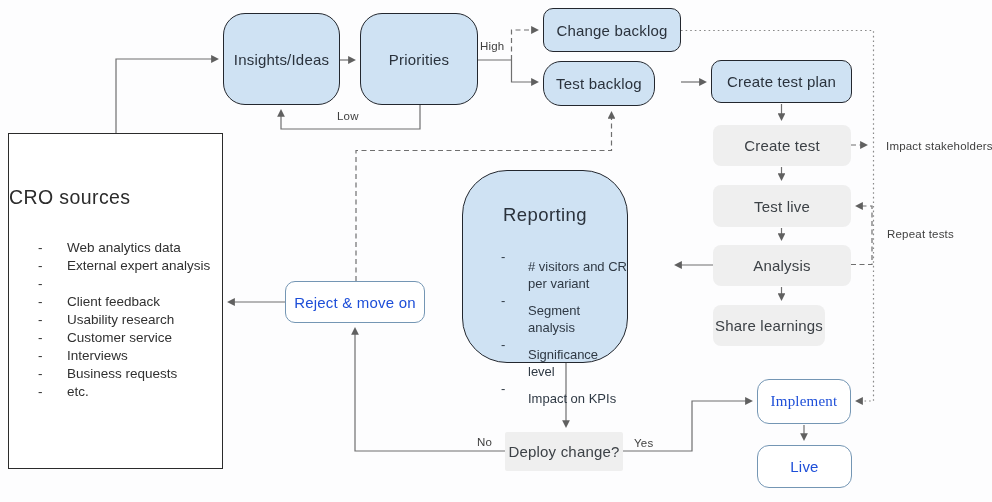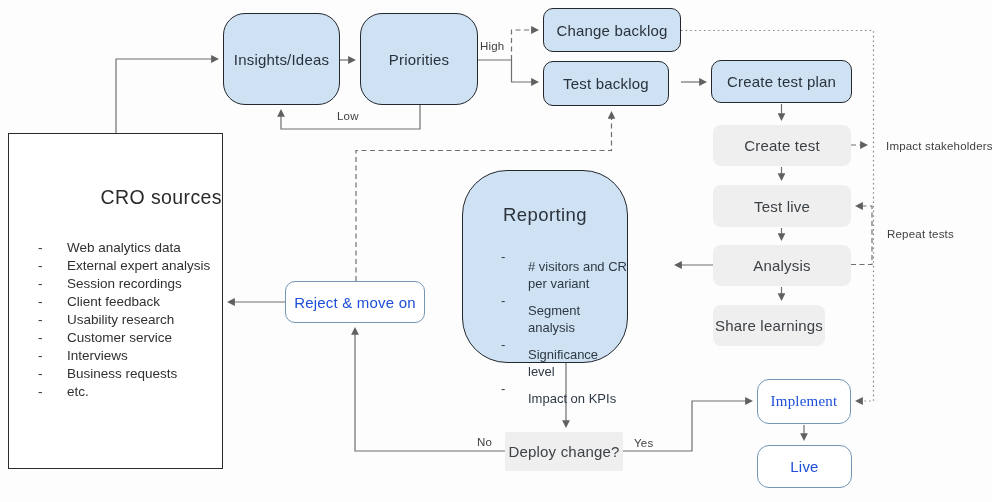--- a/index.html
+++ b/index.html
@@ -14,21 +14,21 @@
         box-sizing:border-box;text-align:center;}
   .node > span{display:block;}
   .blue{background:#cfe2f3;border:1.6px solid #23272e;color:#2a323c;}
   .gray{background:#efefef;border:none;color:#3c4146;}
   .white{background:#ffffff;border:1.6px solid #7496b4;color:#1d4ed8;}
   .lbl13{font-size:15px;letter-spacing:.2px;}
   .edge-label{position:absolute;font-size:11.5px;color:#3f3f3f;letter-spacing:.2px;white-space:nowrap;}
   
   .cro{position:absolute;left:8px;top:133px;width:215px;height:336px;
        background:#fff;border:1.6px solid #2b2b2b;box-sizing:border-box;}
-  .cro-title{margin-top:52px;text-align:right;font-size:19.5px;letter-spacing:.4px;color:#2b2b2b;}
+  .cro-title{margin-top:52px;text-align:left;font-size:19.5px;letter-spacing:.4px;color:#2b2b2b;}
   .dash-list{list-style:none;margin:0;padding:0;}
   .dash-list li{display:flex;font-size:13.5px;line-height:18px;color:#303030;}
   .cro .dash-list{margin-top:30px;padding-left:29px;}
   .cro .dash-list .dash{width:29px;flex:none;}
   .cro .dash-list .txt{width:150px;}
   
   .reporting{position:absolute;left:462px;top:170px;width:166px;height:193px;
        background:#cfe2f3;border:1.6px solid #23272e;border-radius:45px;box-sizing:border-box;}
   .reporting-title{margin-top:33px;text-align:center;font-size:18.5px;letter-spacing:.4px;color:#2a323c;}
   .reporting .dash-list{margin-top:22px;padding-left:38px;}
@@ -85,21 +85,20 @@
       <li>
           <span class="dash">-</span>
           <span class="txt">Web analytics data</span>
         </li>
       <li>
           <span class="dash">-</span>
           <span class="txt">External expert analysis</span>
         </li>
       <li>
           <span class="dash">-</span>
-          <span class="txt">Session recordings</span>
         </li>
       <li>
           <span class="dash">-</span>
           <span class="txt">Client feedback</span>
         </li>
       <li>
           <span class="dash">-</span>
           <span class="txt">Usability research</span>
         </li>
       <li>
@@ -126,21 +125,21 @@
     </div>
 
   <div class="node blue lbl13" style="left:360px;top:13px;width:118px;height:92px;border-radius:22px;">
     <span>Priorities</span>
     </div>
 
   <div class="node blue lbl13" style="left:543px;top:8px;width:138px;height:44px;border-radius:10px;">
     <span>Change backlog</span>
     </div>
 
-  <div class="node blue lbl13" style="left:543px;top:61px;width:126px;height:45px;border-radius:10px;">
+  <div class="node blue lbl13" style="left:543px;top:61px;width:112px;height:45px;border-radius:18px;">
     <span>Test backlog</span>
     </div>
 
   <div class="node blue lbl13" style="left:711px;top:60px;width:141px;height:43px;border-radius:10px;align-items:center;">
     <span>Create test plan</span>
     </div>
 
   <div class="node gray lbl13" style="left:713px;top:125px;width:138px;height:41px;border-radius:8px;">
     <span>Create test</span>
     </div>

